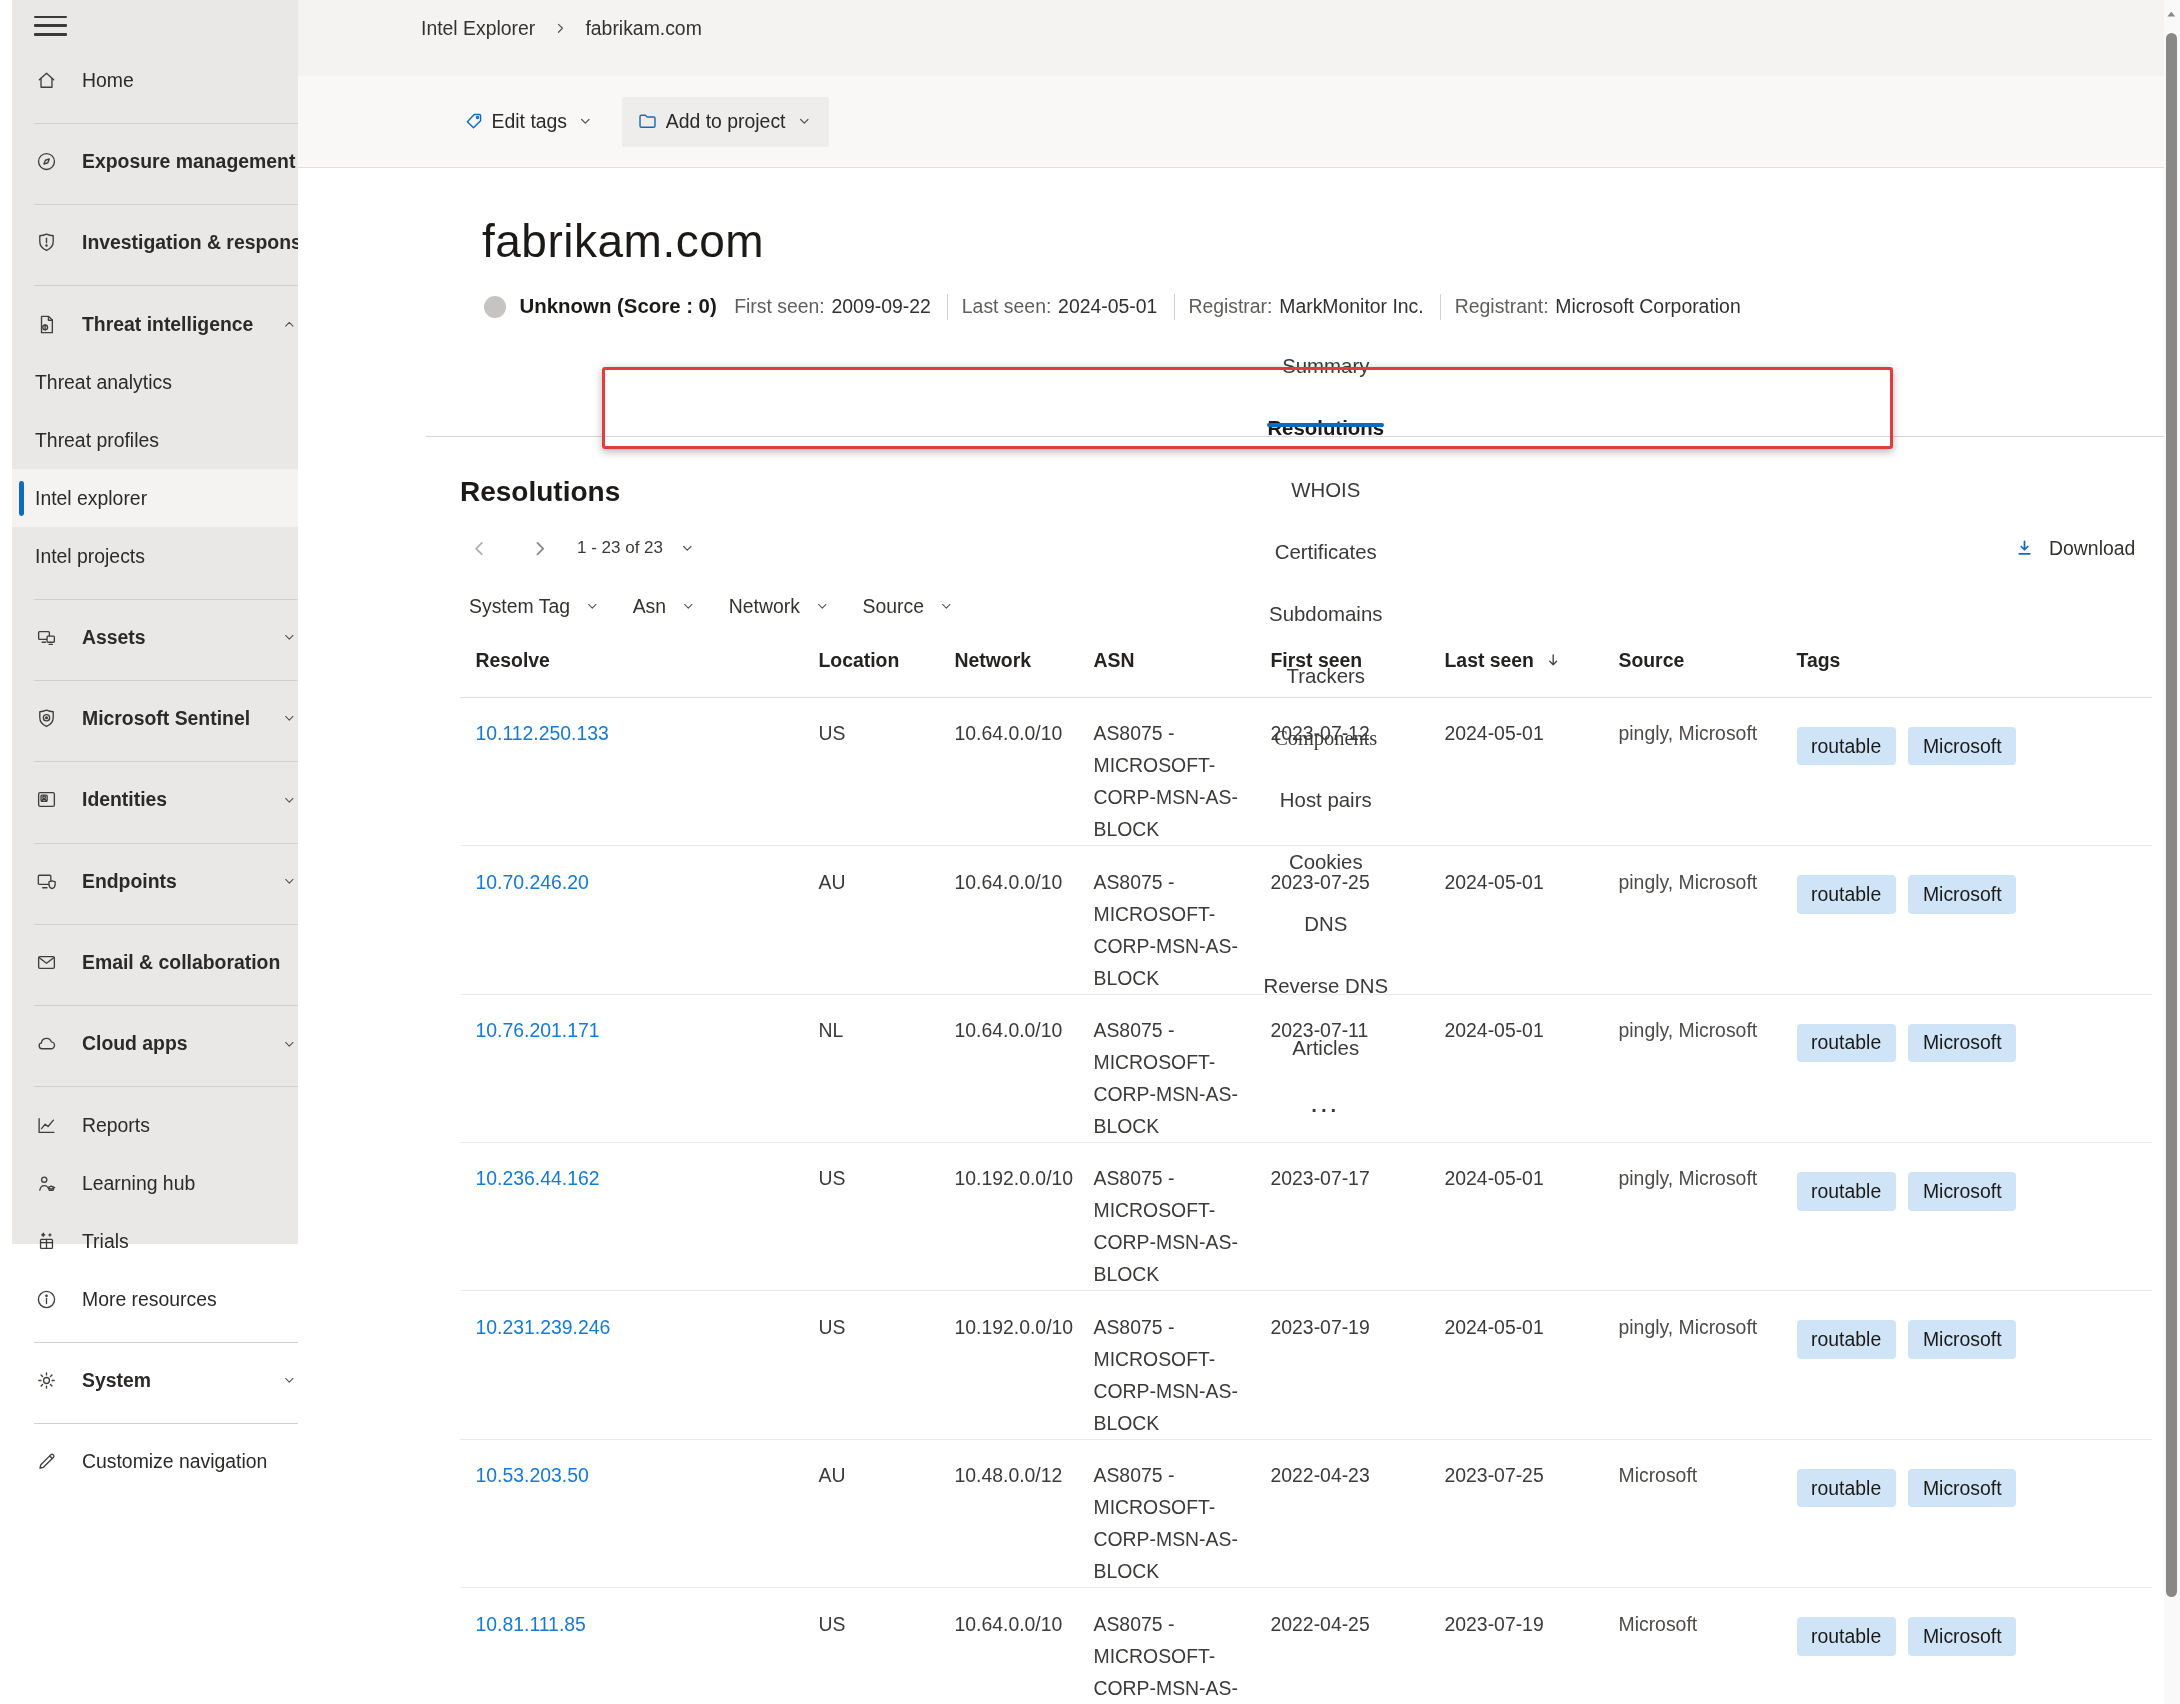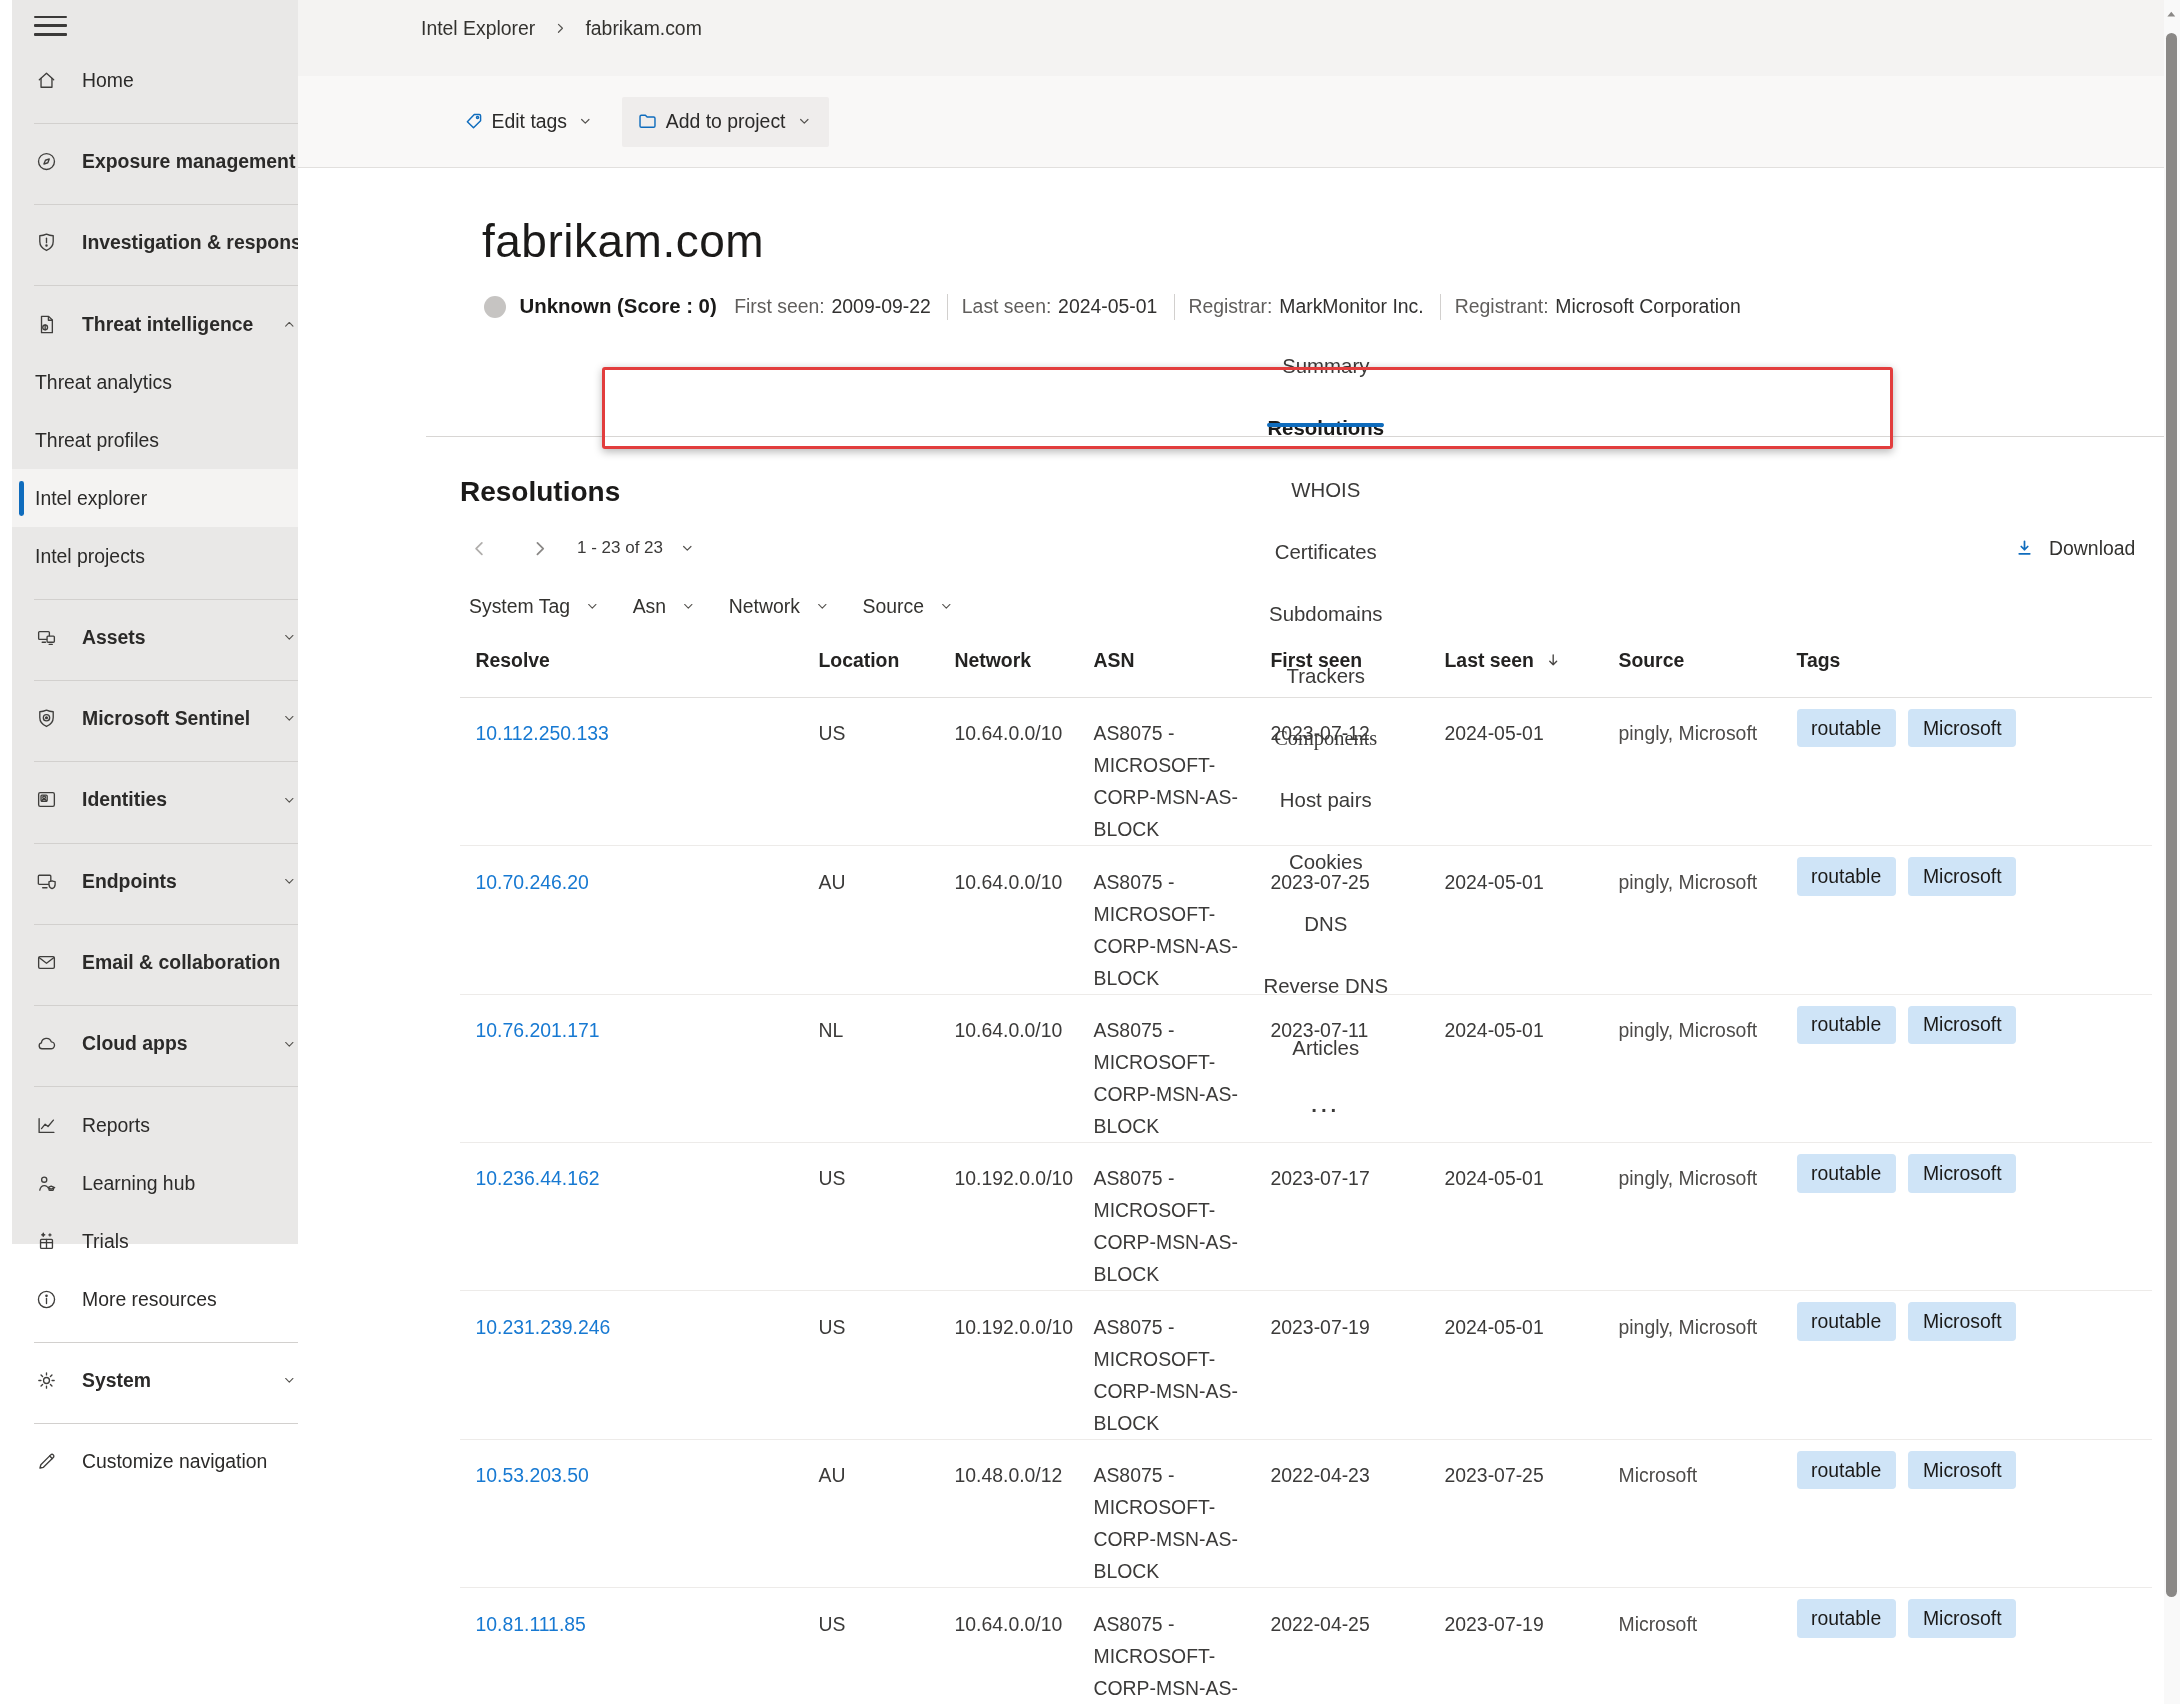--- a/index.html
+++ b/index.html
@@ -79,21 +79,21 @@
   col.c1{width:343px} col.c2{width:136px} col.c3{width:139px} col.c4{width:177px}
   col.c5{width:174px} col.c6{width:174px} col.c7{width:178px} col.c8{width:371px}
   th { text-align:left; font-size:19.4px; font-weight:600; color:#242322; padding:21.3px 15.5px 25px;
        border-bottom:1px solid #e1dfdd; vertical-align:top; cursor:pointer; white-space:nowrap; }
   th .sort { display:inline-flex; margin-left:9.7px; color:#484644; vertical-align:-2.9px; }
   th .sort svg { width:18.4px; height:18.4px; }
   tbody tr { height:127px; border-bottom:1px solid #edebe9; }
   td { vertical-align:top; padding:19.4px 15.5px 0; font-size:19.4px; line-height:32px; color:#3b3a39; }
   td.resolve a { color:#1779d2; text-decoration:none; cursor:pointer; }
   td.source { color:#4d4b49; }
-  td.tags-cell { padding-top:11px; }
+  td.tags-cell { padding-top:29px; }
   .tag { display:inline-block; background:#cfe4f7; border-radius:3.9px; padding:7.8px 14.6px; font-size:19.4px;
          color:#1b1a19; margin-right:12.6px; line-height:23px; }
   
   .red-box { position:absolute; left:602px; top:367px; width:1291px; height:82px; border:3.9px solid #e23d3d;
              border-radius:2.9px; box-shadow:0 2.9px 8.7px rgba(0,0,0,.28); z-index:50; pointer-events:none; }
   
   .vscroll { position:absolute; right:0; top:0; width:16.5px; height:1705px; background:#f9f9f9; }
   .vthumb { position:absolute; left:2.9px; width:10.7px; top:33px; height:1564px; background:#8a8886;
             border-radius:5.8px; cursor:pointer; }
   .varrow { position:absolute; top:7.8px; left:1.9px; width:12.6px; height:12.6px; color:#8a8886; cursor:pointer; }

